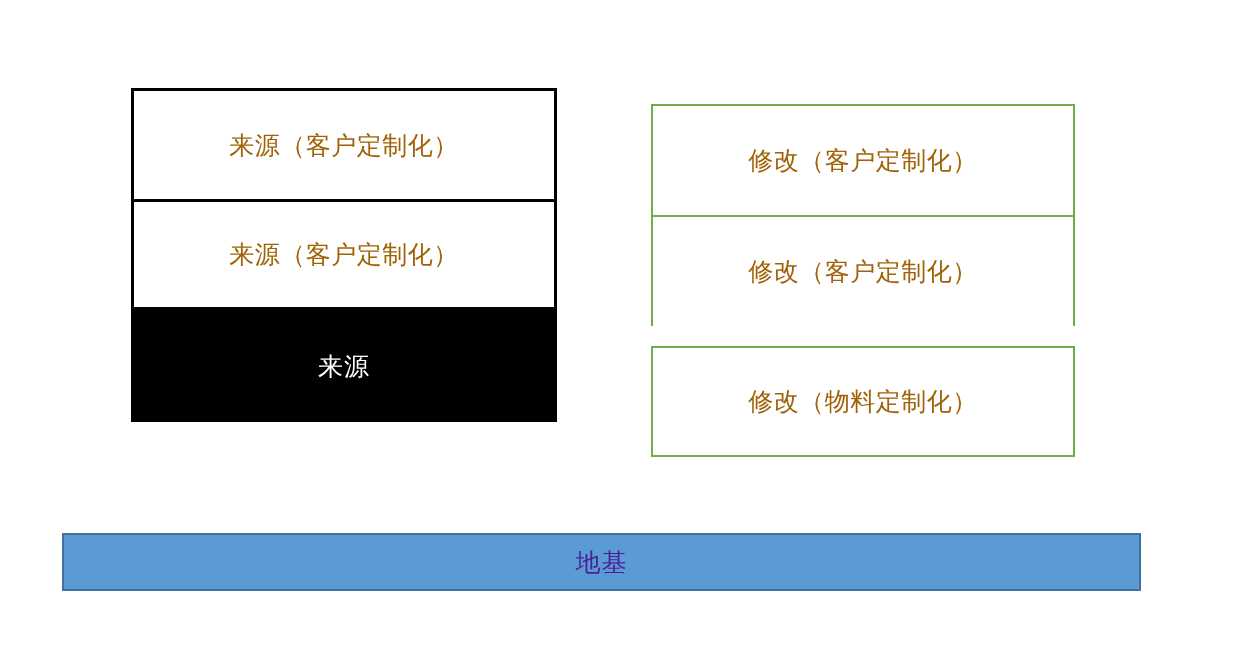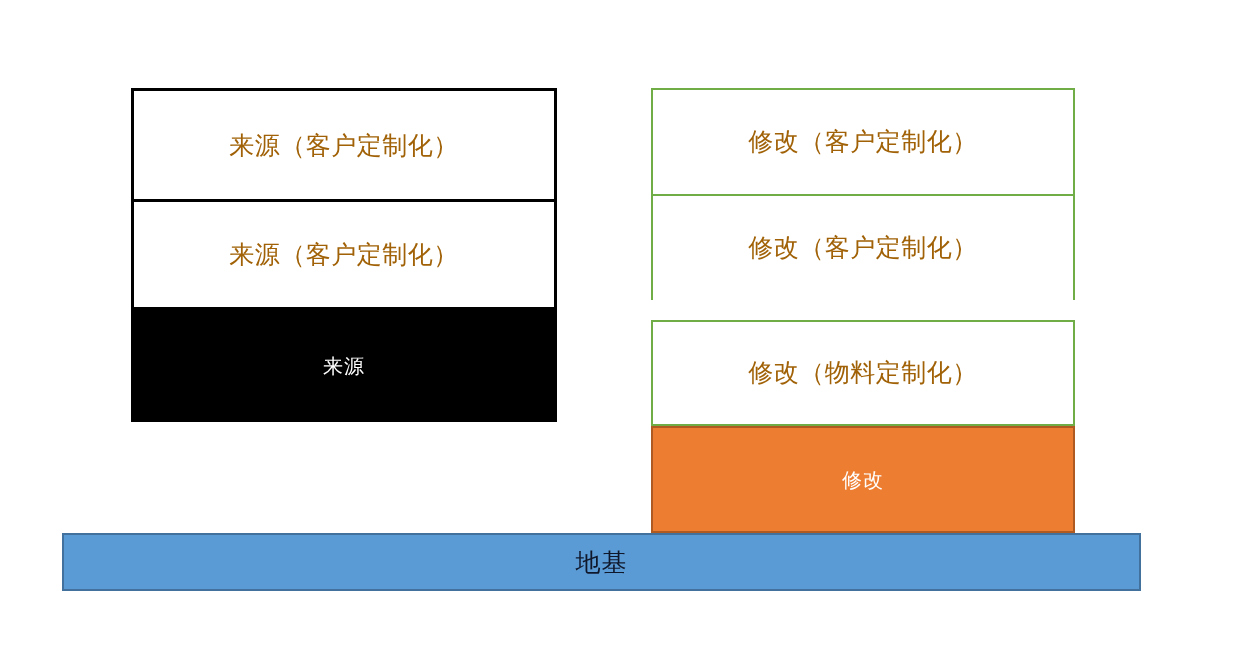--- a/index.html
+++ b/index.html
@@ -33,21 +33,21 @@
 
   #column-source {
     left: 131px;
     top: 88px;
     width: 426px;
     height: 445px;
   }
 
   #column-modify {
     left: 651px;
-    top: 88px;
+    top: 104px;
     width: 424px;
     height: 445px;
     border-radius: 21px;
   }
 
   
   .layer-cell {
     box-sizing: border-box;
     display: flex;
     align-items: center;
@@ -79,21 +79,21 @@
     border-bottom-width: 2px;
     margin-top: 20px;
   }
 
   
   .base-block {
     box-sizing: border-box;
     display: flex;
     align-items: center;
     justify-content: center;
-    font-size: 20px;
+    font-size: 25px;
     color: #ffffff;
     letter-spacing: 1px;
     line-height: 1;
   }
 
   #base-source {
     background: #000000;
     border: 1px solid #000000;
     height: 112px;
   }
@@ -111,21 +111,21 @@
     top: 533px;
     width: 1079px;
     height: 58px;
     box-sizing: border-box;
     background: #5b9bd5;
     border: 2px solid #41719c;
     display: flex;
     align-items: center;
     justify-content: center;
     font-size: 25px;
-    color: #0f172a;
+    color: #4c1d95;
     letter-spacing: 1px;
     line-height: 1;
   }
 </style>
 </head>
 <body>
 
 <div id="diagram-canvas">
 
   <div class="stack-column" id="column-source">
@@ -151,22 +151,19 @@
     </div>
 
     <div class="layer-cell">
       <span>修改（客户定制化）</span>
     </div>
 
     <div class="layer-cell layer-last-outlined">
       <span>修改（物料定制化）</span>
     </div>
 
-    <div class="base-block" id="base-modify">
-      <span>修改</span>
-    </div>
   </div>
 
   <div id="foundation-bar">
     <span>地基</span>
   </div>
 
 </div>
 
 </body></html>

